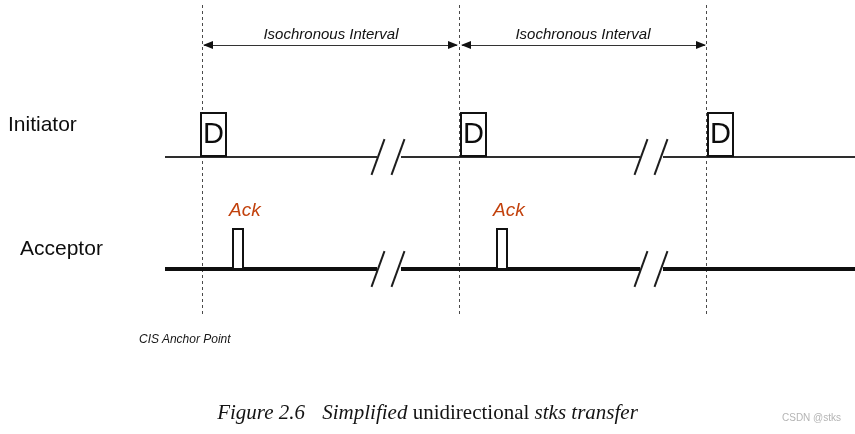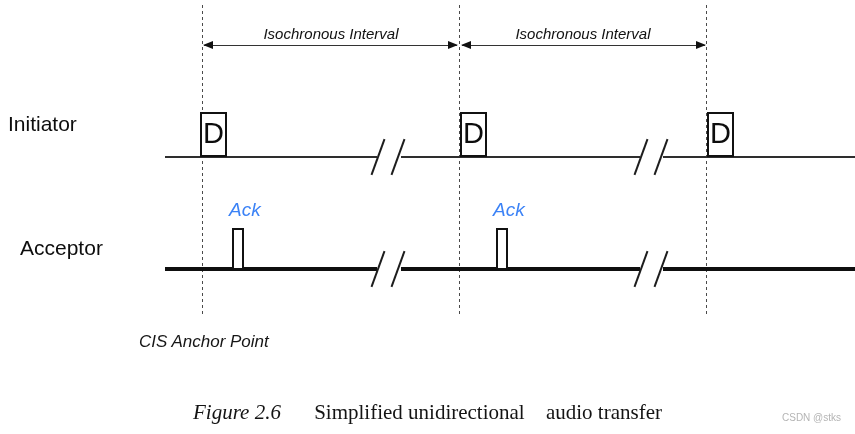--- a/index.html
+++ b/index.html
@@ -35,29 +35,29 @@
   .dbox{
     position:absolute;top:112px;width:27px;height:45px;box-sizing:border-box;
     border:2px solid #111;background:#fff;display:flex;align-items:center;justify-content:center;
     font-size:29px;line-height:1;color:#0d0d0d;padding-bottom:2px;
   }
   
   .ack-pulse{
     position:absolute;top:228px;width:12px;height:42px;box-sizing:border-box;
     border:2px solid #111;background:#fff;
   }
-  .ack-label{position:absolute;top:199px;font-style:italic;font-size:19px;color:#3b82f6;white-space:nowrap;}
+  .ack-label{position:absolute;top:199px;font-style:italic;font-size:19px;color:#c2410c;white-space:nowrap;}
   
-  .anchor-label{position:absolute;top:332px;left:139px;font-style:italic;font-size:17px;color:#161616;white-space:nowrap;}
+  .anchor-label{position:absolute;top:332px;left:139px;font-style:italic;font-size:12px;color:#161616;white-space:nowrap;}
   
   .caption{
     position:absolute;top:400px;left:0;width:855px;text-align:center;
     font-family:"Liberation Serif",serif;font-size:21px;color:#141414;white-space:nowrap;
   }
-  .caption .it{margin-left:16px;}
+  .caption .it{font-style:italic;}
   .caption .figref{font-style:italic;margin-right:12px;}
   
   .watermark{position:absolute;top:412px;left:782px;font-size:10px;color:#b4b4b4;white-space:nowrap;}
 </style>
 </head>
 <body>
 
 <div class="stage">
 
   <div class="vdash" style="left:202px"></div>
@@ -103,18 +103,18 @@
   <div class="ack-pulse" style="left:232px"></div>
   <div class="ack-label" style="left:493px">Ack</div>
   <div class="ack-pulse" style="left:496px"></div>
 
   <div class="anchor-label">CIS Anchor Point</div>
 
   <div class="caption">
     <span class="figref">Figure 2.6</span>
     <span class="it">Simplified</span>
     <span>unidirectional</span>
-    <span class="it">audio transfer</span>
+    <span class="it">stks transfer</span>
   </div>
 
   <div class="watermark">CSDN @stks</div>
 
 </div>
 
 </body></html>

